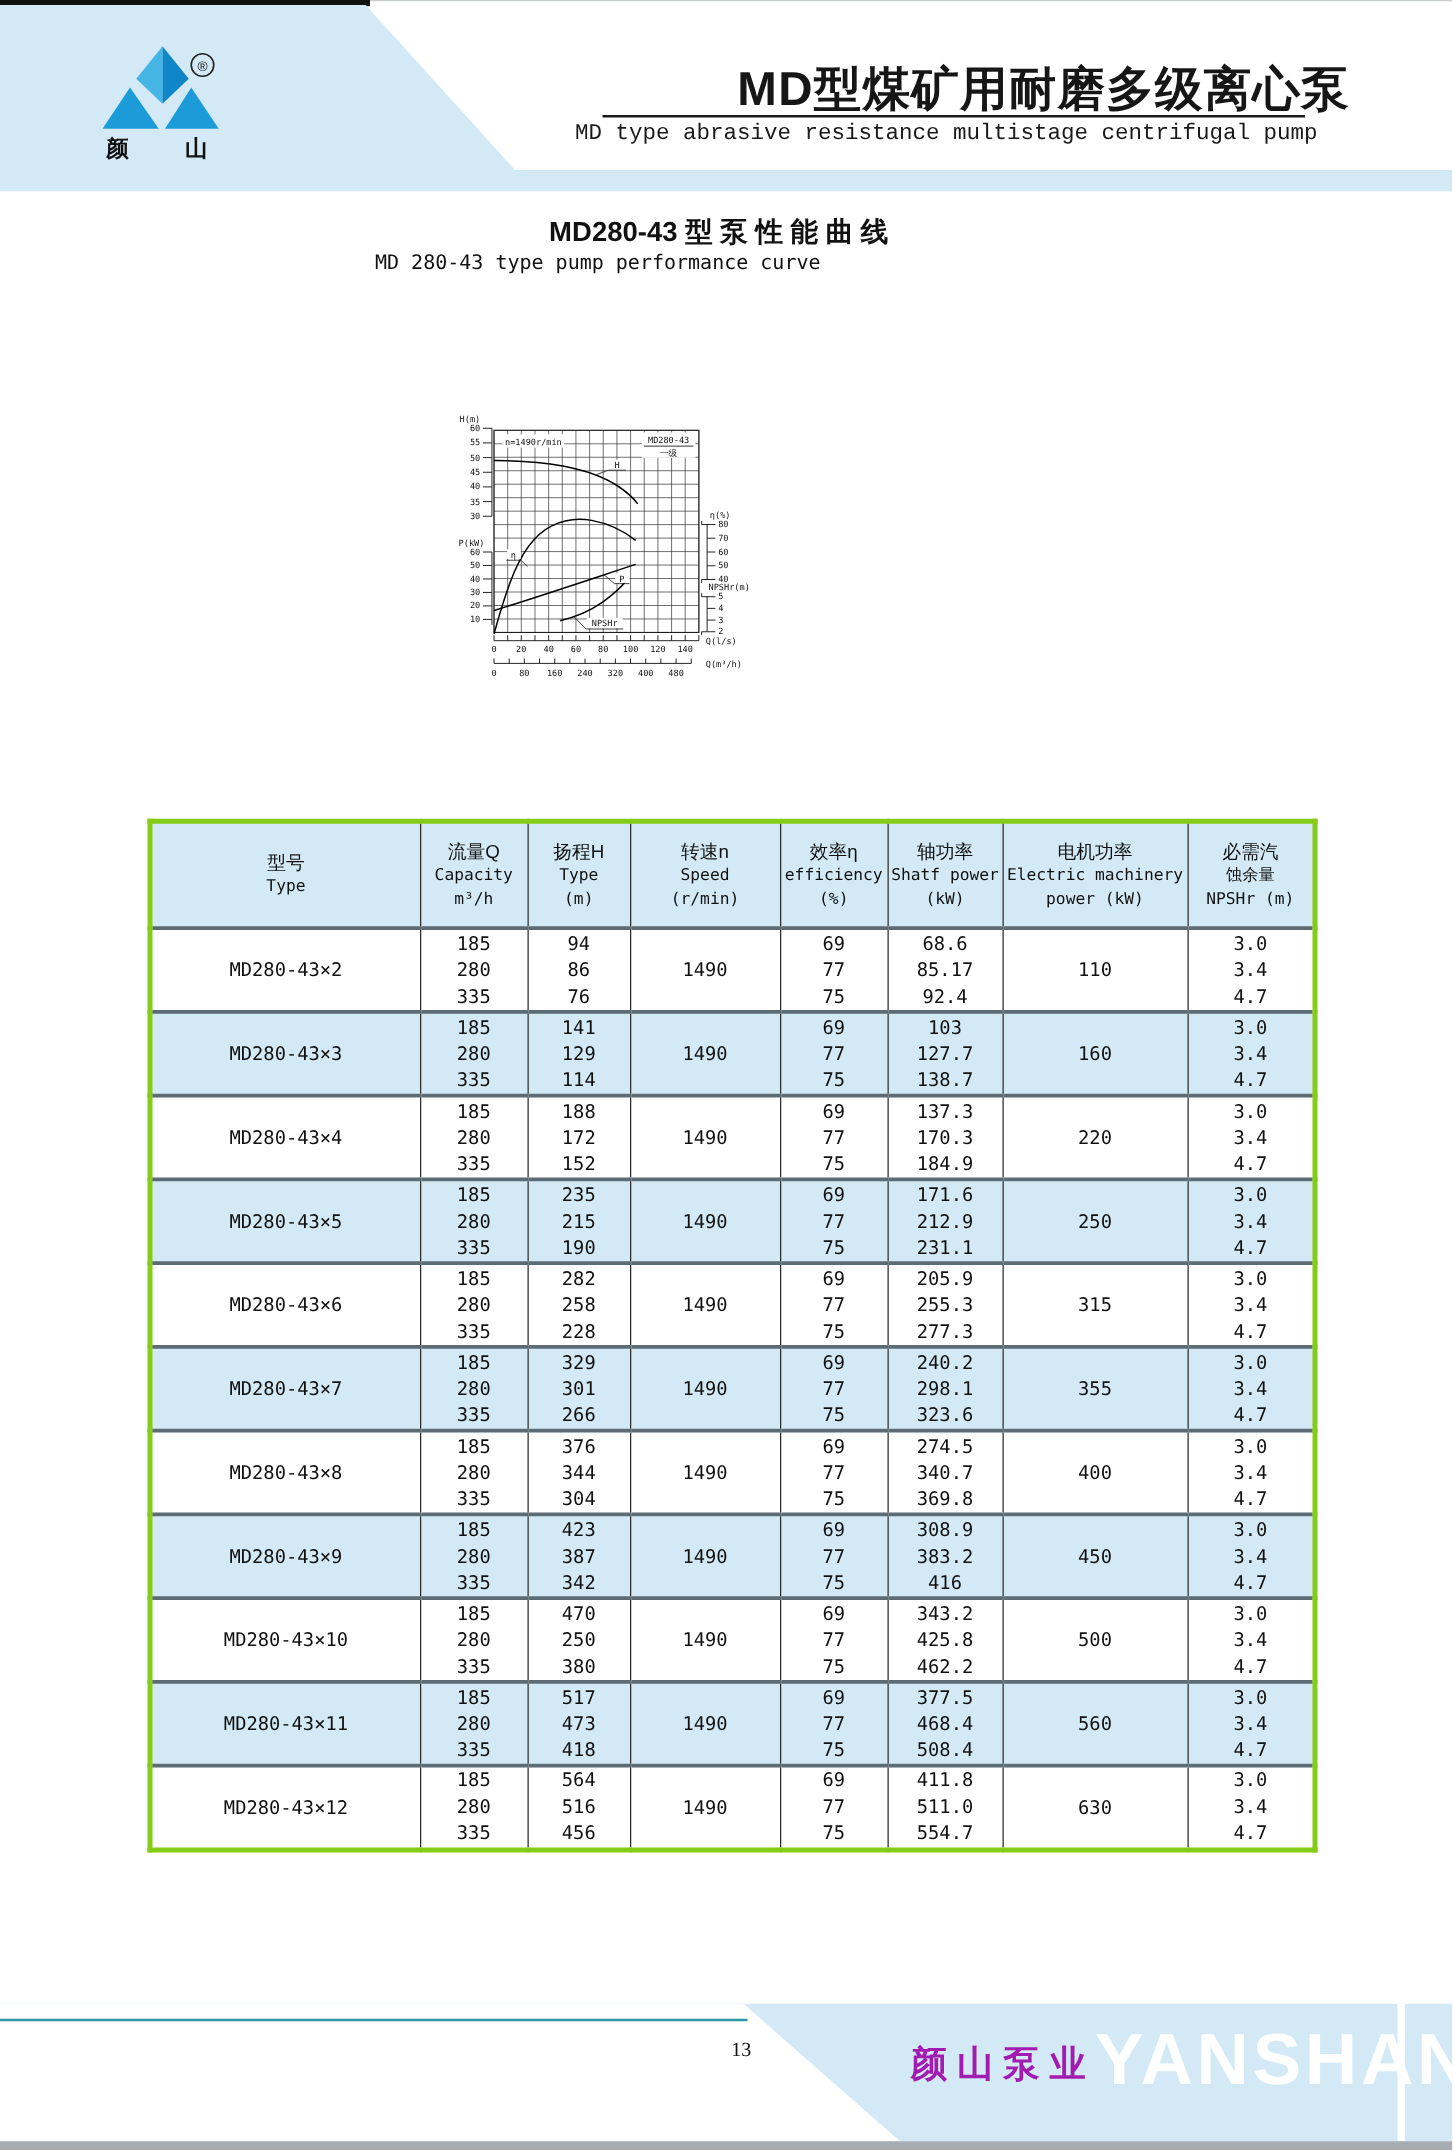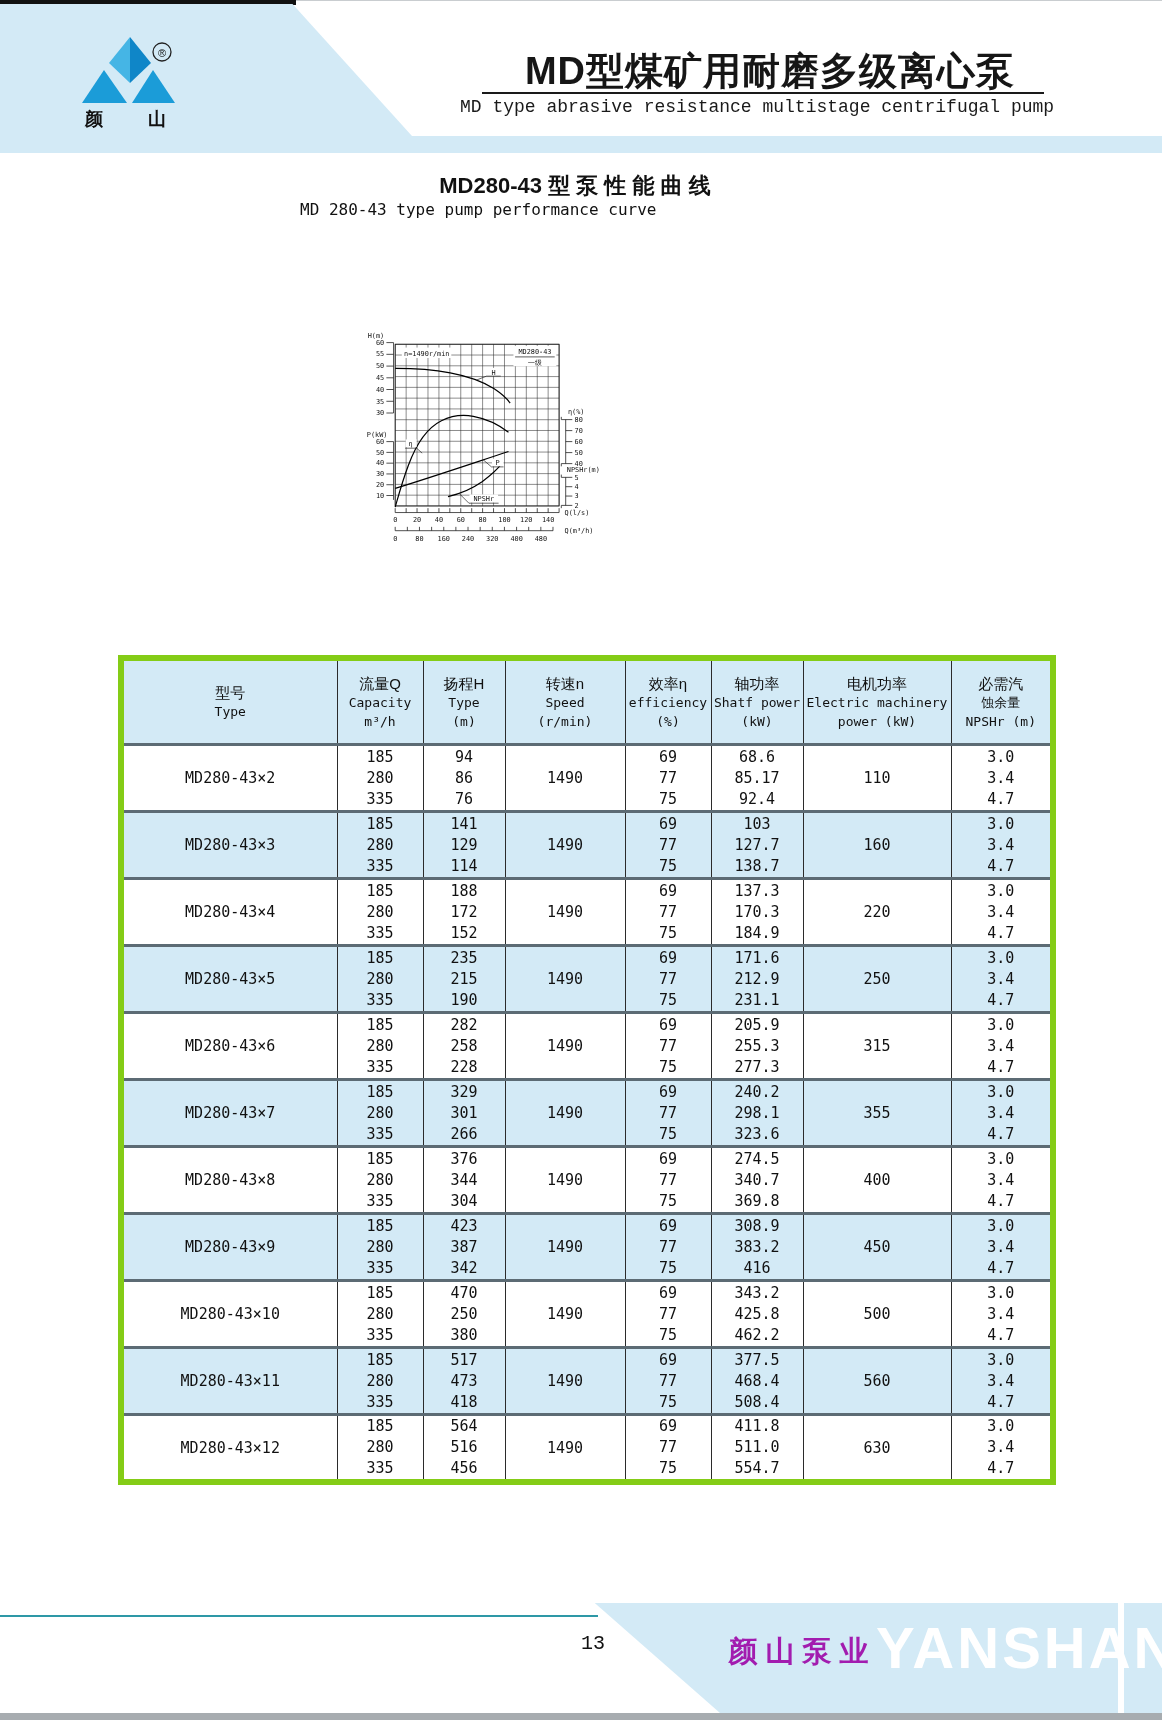--- a/index.html
+++ b/index.html
@@ -5,21 +5,21 @@
   html,body{margin:0;padding:0;background:#fff;}
   #page{position:relative;width:1162px;height:1720px;background:#fff;overflow:hidden;
         font-family:"Liberation Sans",sans-serif;color:#111;}
   .abs{position:absolute;}
   
   .top-hairline{left:0;top:0;width:1162px;height:1px;background:#c9cdd0;}
   .top-black-bar{left:0;top:0;width:296px;height:5px;background:#111;}
   .header-blue{left:0;top:4px;width:412px;height:132px;background:#d3eaf6;
                clip-path:polygon(0 0,71% 0,100% 100%,0 100%);}
   .header-band{left:0;top:136px;width:1162px;height:17px;background:#d3eaf6;}
-  .main-title{left:460px;top:46px;width:620px;text-align:center;font-size:38px;font-weight:bold;
+  .main-title{left:460px;top:46px;width:620px;text-align:right;font-size:38px;font-weight:bold;
               letter-spacing:1px;color:#161616;}
   .title-rule{left:482px;top:92px;width:562px;height:2px;background:#1a1a1a;}
   .main-subtitle{left:460px;top:97px;width:620px;text-align:left;font-size:18px;
                  font-family:"Liberation Mono",monospace;color:#1a1a1a;}
   
   .chart-title{left:300px;top:171px;width:550px;text-align:center;font-size:22px;font-weight:bold;
                color:#111;}
   .chart-subtitle{left:300px;top:200px;width:550px;text-align:left;font-size:16px;
                   font-family:"DejaVu Sans Mono",monospace;color:#111;}
   svg text{font-family:"DejaVu Sans Mono",monospace;font-size:12.5px;fill:#111;}
@@ -28,29 +28,29 @@
              table-layout:fixed;font-family:"DejaVu Sans Mono",monospace;}
   table.spec th,table.spec td{border:1px solid #2b2b2b;text-align:center;vertical-align:middle;
              padding:0;}
   table.spec thead th{height:82px;background:#d3eaf6;font-weight:normal;}
   table.spec thead th div:first-child{font-size:15px;font-family:"Liberation Sans",sans-serif;}
   table.spec thead th div{font-size:13px;line-height:19px;}
   table.spec tbody tr{height:67px;}
   table.spec tbody td{font-size:15px;border-top:3px solid #5c6b74;}
   table.spec tbody td div{line-height:21px;}
   table.spec tbody tr:nth-child(even) td{background:#d3eaf6;}
-  table.spec{border:6px solid #84cc16;}
+  table.spec{border:4px solid #84cc16;}
   table.spec tbody tr:last-child td{border-bottom:2px solid #111;}
   
   .footer-blue{left:0;top:1603px;width:1162px;height:110px;background:#d3eaf6;}
   .footer-white-cut{left:0;top:1603px;width:720px;height:110px;background:#fff;
                     clip-path:polygon(0 0,82.6% 0,100% 100%,0 100%);}
   .footer-teal-line{left:0;top:1615px;width:598px;height:2px;background:#2e98a6;}
-  .page-number{left:568px;top:1632px;width:50px;text-align:center;font-size:20px;color:#111;
-               font-family:Liberation Mono, monospace;}
+  .page-number{left:568px;top:1632px;width:50px;text-align:center;font-size:16px;color:#111;
+               font-family:Liberation Serif, serif;}
   .company-cn{left:715px;top:1632px;width:175px;text-align:center;font-size:29px;font-weight:bold;
               color:#a21caf;letter-spacing:8px;}
   .brand-en{left:876px;top:1614px;font-size:58px;font-weight:bold;color:#fff;letter-spacing:3px;
             white-space:nowrap;}
   .brand-n-stroke{left:1118px;top:1603px;width:6px;height:110px;background:#fff;}
   .bottom-gray-bar{left:0;top:1713px;width:1162px;height:7px;background:#a7acb0;}
   .logo-text{font-family:"Liberation Sans",sans-serif;font-weight:bold;}
 </style>
 </head>
 <body>

